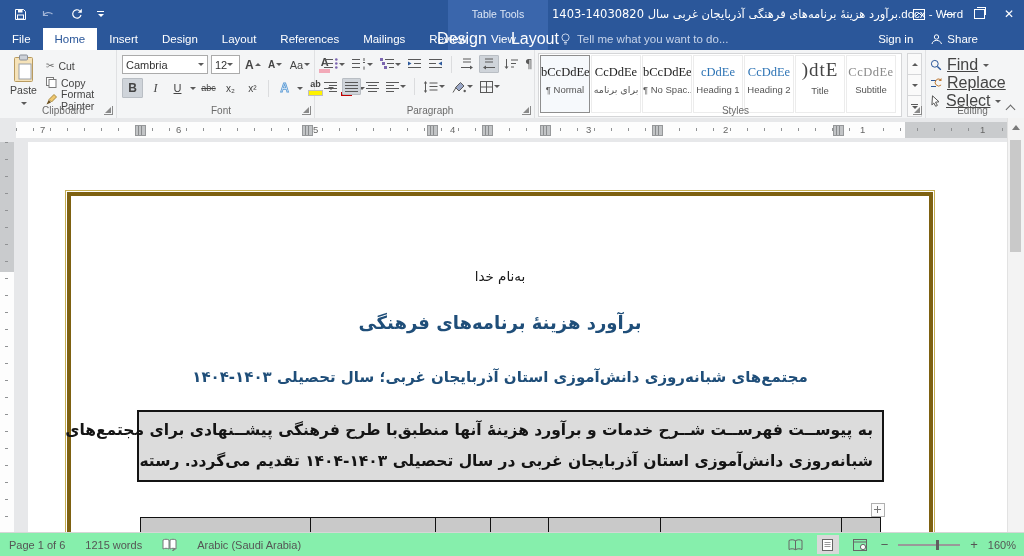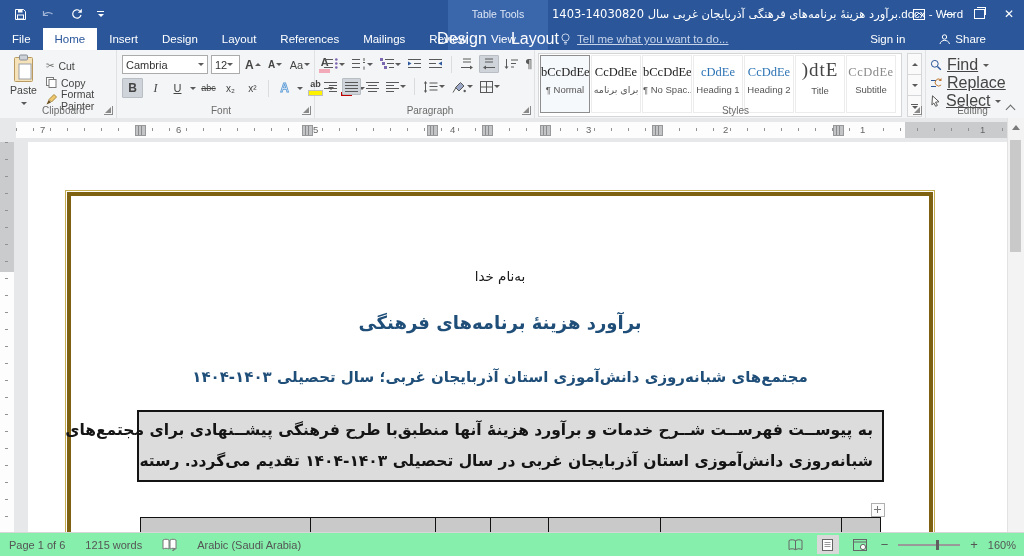--- a/index.html
+++ b/index.html
@@ -18,22 +18,22 @@
   .winbtns{position:absolute;right:0;top:0;height:28px;display:flex;align-items:center;}
   .winbtn{width:30px;height:28px;display:flex;align-items:center;justify-content:center;font-size:12px;color:#fff;}
   .minbar{width:10px;height:1px;background:#fff;display:inline-block}
   .restbox{width:9px;height:8px;border:1px solid #fff;position:relative;display:inline-block}
   .restbox::before{content:"";position:absolute;left:2px;top:-3px;width:8px;height:7px;border:1px solid #fff;border-bottom:none;border-left:none;}
   
   .tabrow{position:absolute;left:0;top:28px;width:1024px;height:22px;display:flex;font-size:11.5px;}
   .tab{padding:0 12px;line-height:22px;color:#fff;white-space:nowrap;}
   .tab.active{background:#fff;color:#2B579A;}
   .ctxtabs{position:absolute;left:448px;top:28px;width:100px;display:flex;justify-content:center;}
-  .tellme{position:absolute;left:560px;top:28px;height:22px;display:flex;align-items:center;gap:6px;color:#C7D4EA;font-size:11.5px;text-decoration:underline;}
-  .acct{position:absolute;right:8px;top:28px;height:22px;display:flex;align-items:center;gap:34px;padding-right:30px;font-size:11.5px;color:#fff;}
+  .tellme{position:absolute;left:560px;top:28px;height:22px;display:flex;align-items:center;gap:6px;color:#C7D4EA;font-size:11.5px;}
+  .acct{position:absolute;right:16px;top:28px;height:22px;display:flex;align-items:center;gap:18px;padding-right:30px;font-size:11.5px;color:#fff;}
   .acct .it{display:flex;align-items:center;gap:5px}
   
   .ribbon{position:absolute;left:0;top:50px;width:1024px;height:68px;background:#F4F5F6;border-bottom:1px solid #D5D6D8;}
   .grp{position:absolute;top:0;height:68px;border-right:1px solid #E0E1E3;}
   .grplabel{position:absolute;bottom:2px;left:11px;right:0;text-align:center;font-size:10px;color:#6b6b6b;}
   .dlg{position:absolute;right:3px;bottom:3px;width:8px;height:8px;border-right:1px solid #8a8a8a;border-bottom:1px solid #8a8a8a;}
   .dlg::before{content:"";position:absolute;right:1px;bottom:1px;width:0;height:0;border-top:3px solid transparent;border-left:3px solid transparent;border-bottom:3px solid #8a8a8a;border-right:3px solid #8a8a8a;}
   .cd{display:inline-block;width:0;height:0;border-left:3px solid transparent;border-right:3px solid transparent;border-top:3.5px solid #5a5a5a;vertical-align:middle;}
   .cu{display:inline-block;width:0;height:0;border-left:3px solid transparent;border-right:3px solid transparent;border-bottom:3.5px solid #5a5a5a;}
   .vdiv{width:1px;height:17px;background:#DBDCDE;margin:0 3px;}

